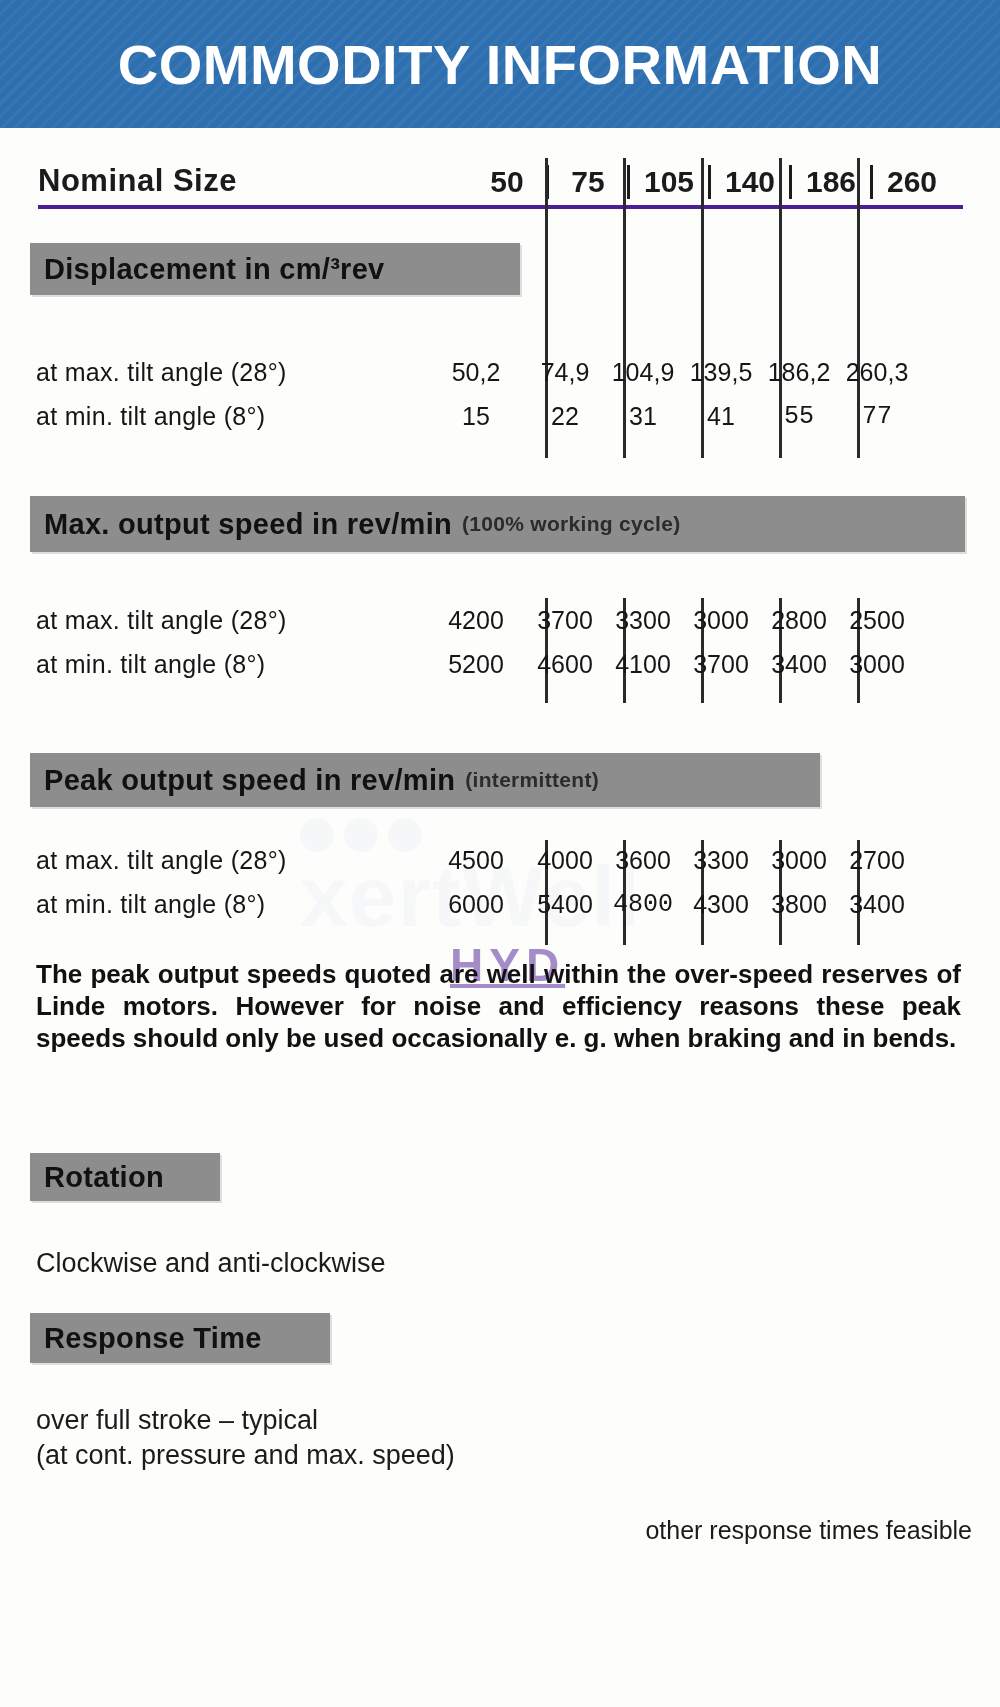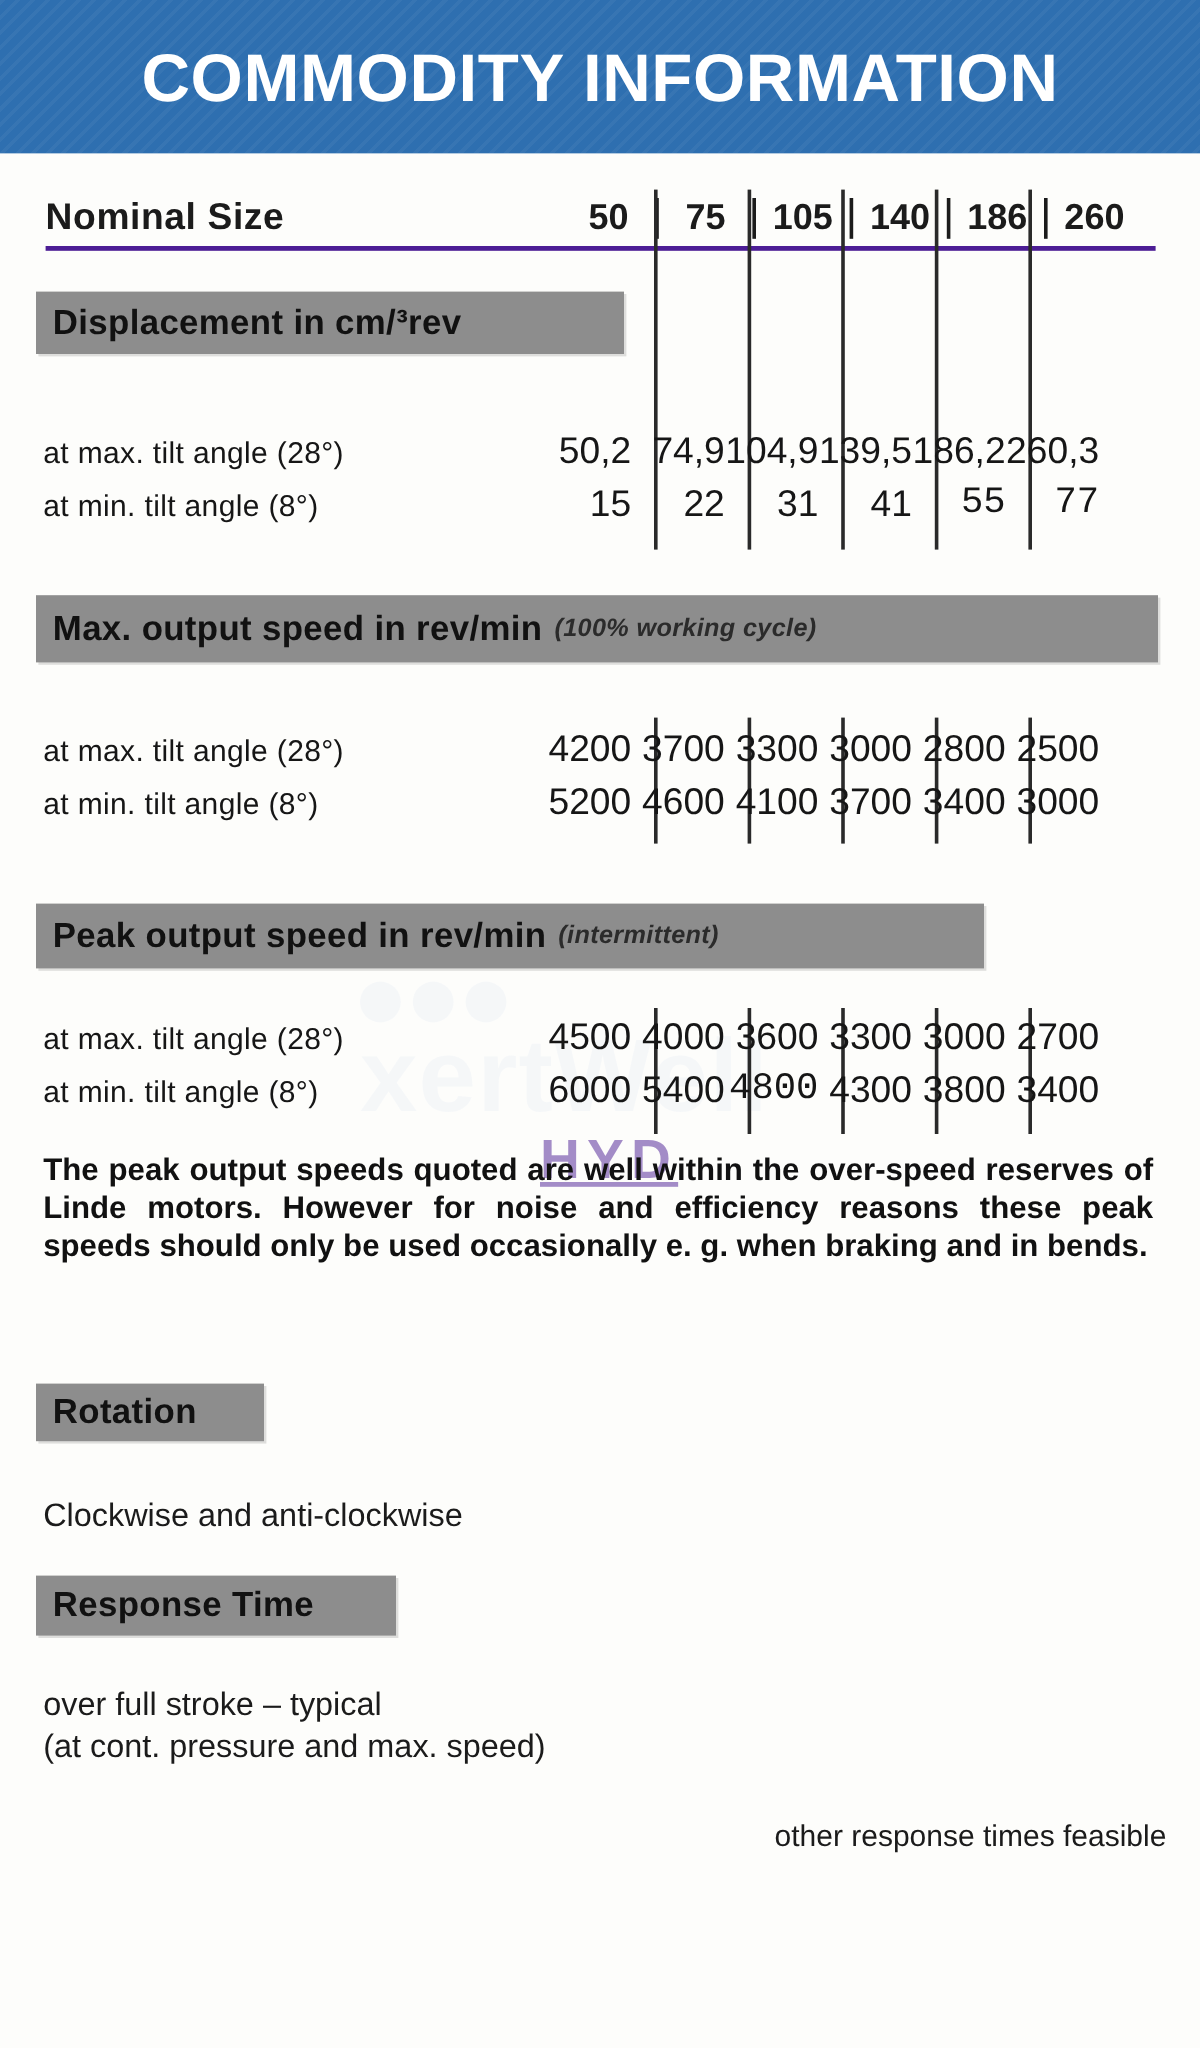--- a/index.html
+++ b/index.html
@@ -105,22 +105,22 @@
     font-size: 25px;
     font-family: "Liberation Sans", sans-serif;
     letter-spacing: 0.3px;
     color: #161616;
   }
 
   .vals {
     display: flex;
   }
   .vals .cell {
-    font-size: 31px;
-    text-align: right;
+    font-size: 25px;
+    text-align: center;
     color: #161616;
     font-family: "Liberation Sans", sans-serif;
     position: relative;
   }
 
   
   .hdr-row {
     position: absolute;
     top: 35px;
     left: 38px;
@@ -170,21 +170,20 @@
   .bar .bar-title {
     font-size: 29px;
     font-weight: bold;
     color: #111;
   }
   .bar .bar-note {
     font-size: 21px;
     font-weight: bold;
     color: #2b2b2b;
     margin-left: 10px;
-    font-style: italic;
   }
 
   
   .para {
     position: absolute;
     left: 36px;
     width: 925px;
     font-size: 26px;
     font-weight: bold;
     line-height: 1.24;

